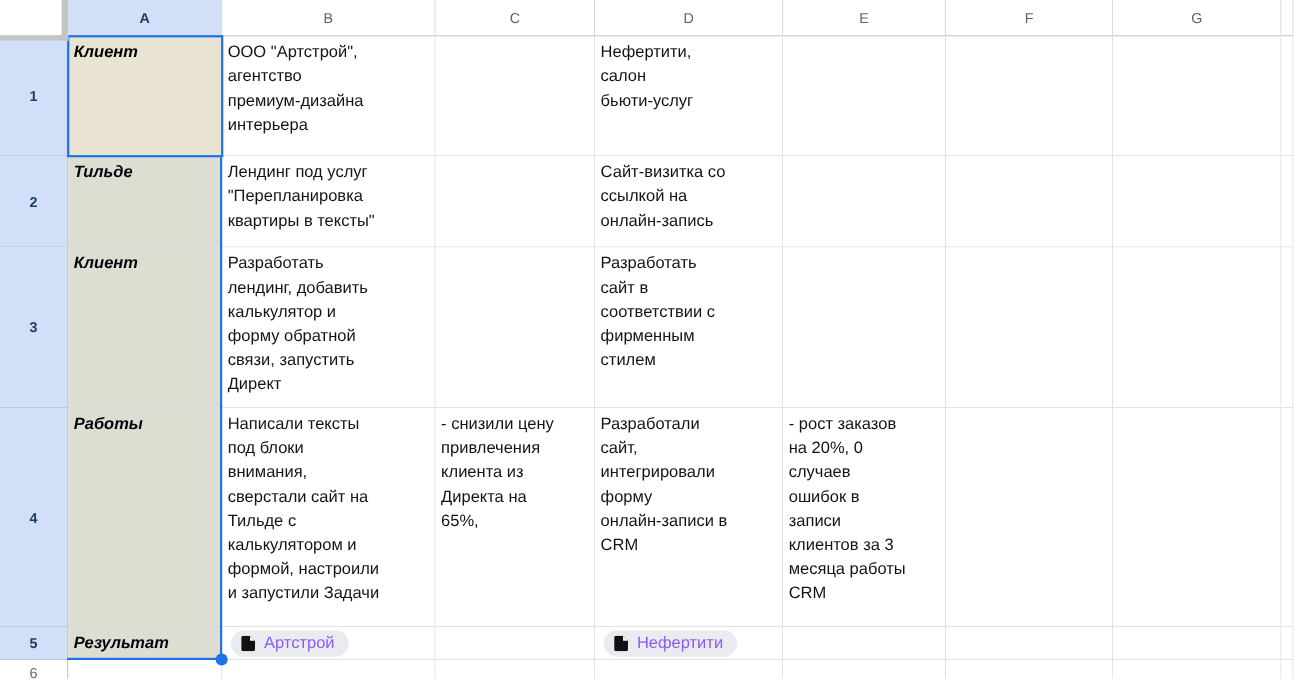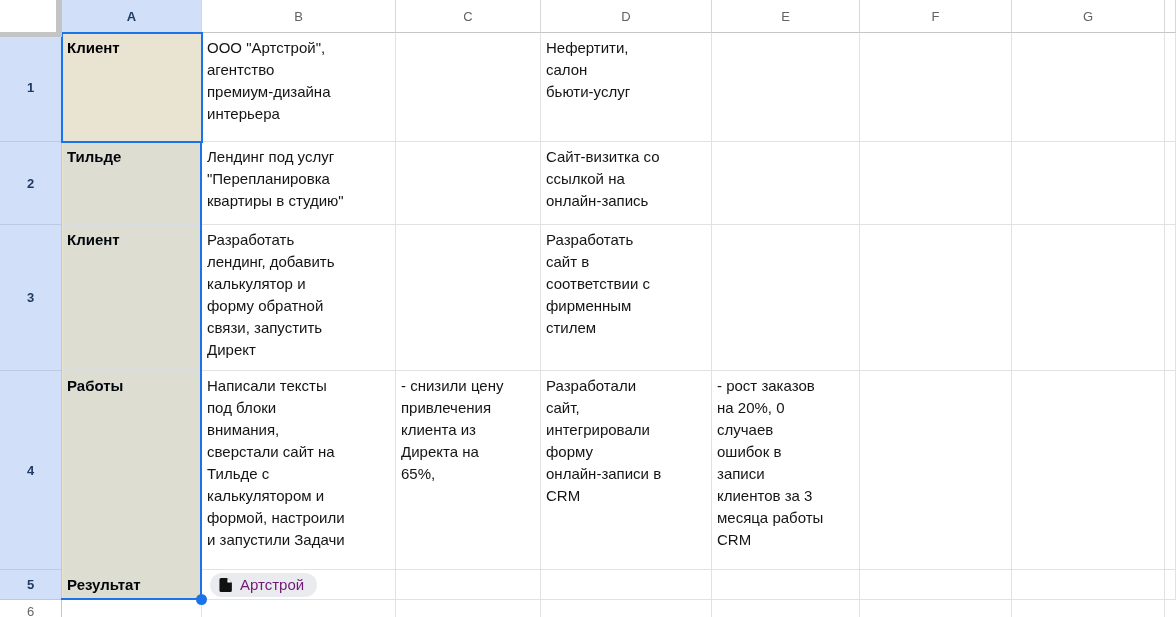--- a/index.html
+++ b/index.html
@@ -23,26 +23,26 @@
   .row-h.unsel{background:#ffffff;color:#666;font-weight:normal;border-bottom:1px solid #e2e2e2;
          align-items:flex-start;padding-top:4px;}
 
   
   #grid{position:absolute;left:62px;top:33px;display:grid;z-index:1;
         grid-template-columns:140px 194px 145px 171px 148px 152px 153px 11px;
         grid-template-rows:109px 83px 146px 199px 30px 40px;}
   .c{box-sizing:border-box;border-right:1px solid #e2e2e2;border-bottom:1px solid #e2e2e2;
      padding:4px 5px;font-size:15px;line-height:22px;color:#141414;white-space:pre-wrap;
      overflow:hidden;background:#fff;}
-  .c.a{background:#e9e3d1;font-weight:bold;color:#000;}
+  .c.a{background:#e9e3d1;font-weight:bold;color:#000;font-style:italic;}
   .c.ch{padding:3px 8px;display:flex;align-items:center;}
 
   
   .chip{display:inline-flex;align-items:center;gap:8px;height:24px;padding:0 13px 0 9px;
-        border-radius:13px;background:#e9ebee;font-size:15px;color:#701a75;white-space:nowrap;}
+        border-radius:13px;background:#e9ebee;font-size:15px;color:#8b5cf6;white-space:nowrap;}
   .chip svg{display:block;}
 
   
   .ov{position:absolute;z-index:5;pointer-events:none;}
   #sel-a1{left:61px;top:32px;width:142px;height:111px;border:2px solid #1a73e8;box-sizing:border-box;}
   #sel-right{left:200px;top:143px;width:2px;height:455px;background:#1a73e8;}
   #sel-bottom{left:61px;top:598px;width:141px;height:2px;background:#1a73e8;}
   #sel-tint{left:63px;top:143px;width:137px;height:455px;background:rgba(26,115,232,0.05);}
   #handle{position:absolute;left:196px;top:594px;width:11px;height:11px;border-radius:50%;
           background:#1a73e8;z-index:6;pointer-events:auto;}
@@ -88,21 +88,21 @@
 салон
 бьюти-услуг</div>
     <div class="c"></div>
     <div class="c"></div>
     <div class="c"></div>
     <div class="c"></div>
 
     <div class="c a">Тильде</div>
     <div class="c">Лендинг под услуг
 "Перепланировка
-квартиры в студию"</div>
+квартиры в тексты"</div>
     <div class="c"></div>
     <div class="c">Сайт-визитка со
 ссылкой на
 онлайн-запись</div>
     <div class="c"></div>
     <div class="c"></div>
     <div class="c"></div>
     <div class="c"></div>
 
     <div class="c a">Клиент</div>
@@ -159,20 +159,29 @@
     <div class="c ch">
       <span class="chip">
         <svg width="13" height="14" viewBox="0 0 20 22">
           <path d="M3 0h10l7 7v12.5A2.5 2.5 0 0 1 17.5 22h-14.5A2.5 2.5 0 0 1 .5 19.5v-17A2.5 2.5 0 0 1 3 0z" fill="#111"></path>
           <path d="M13 0l7 7h-7z" fill="#ffffff"></path>
         </svg>
         <span>Артстрой</span>
       </span>
     </div>
     <div class="c"></div>
+    <div class="c ch">
+      <span class="chip">
+        <svg width="13" height="14" viewBox="0 0 20 22">
+          <path d="M3 0h10l7 7v12.5A2.5 2.5 0 0 1 17.5 22h-14.5A2.5 2.5 0 0 1 .5 19.5v-17A2.5 2.5 0 0 1 3 0z" fill="#111"></path>
+          <path d="M13 0l7 7h-7z" fill="#ffffff"></path>
+        </svg>
+        <span>Нефертити</span>
+      </span>
+    </div>
     <div class="c"></div>
     <div class="c"></div>
     <div class="c"></div>
     <div class="c"></div>
 
     <div class="c"></div>
     <div class="c"></div>
     <div class="c"></div>
     <div class="c"></div>
     <div class="c"></div>

